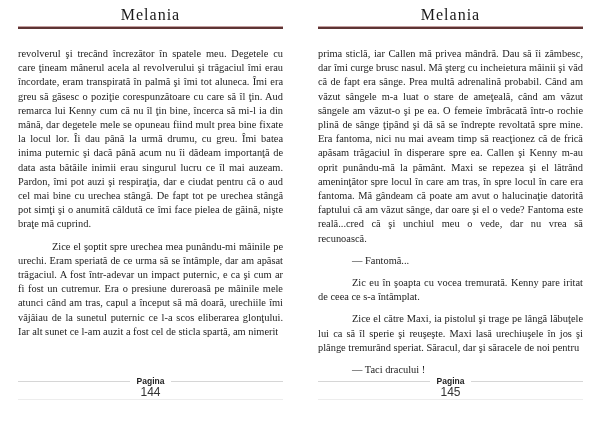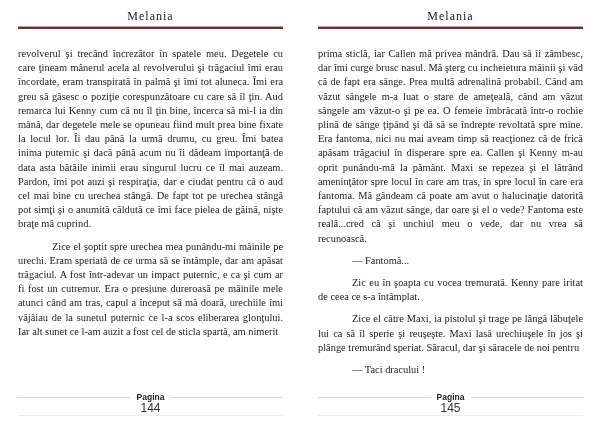--- a/index.html
+++ b/index.html
@@ -16,42 +16,42 @@
   .page {
     position: relative;
     width: 300px; height: 425px;
     box-sizing: border-box;
     padding: 6px 17px 0 18px;
     overflow: hidden;
   }
   .page-header { text-align: center; }
   .page-title {
     display: inline-block;
-    font-size: 12px;
+    font-size: 16px;
     letter-spacing: 1px;
     color: #1a1a1a;
     line-height: 16px;
   }
   .header-rule {
     height: 3px;
     margin-top: 2px;
     background: linear-gradient(to bottom, #c4a0a0 0, #c4a0a0 1px, #5e3434 1px, #5e3434 100%);
   }
   .page-body {
     margin-top: 18px;
     font-size: 10.4px;
     line-height: 14.2px;
     text-align: justify;
     color: #1c1c1c;
   }
   .page-body p { margin: 0 0 8px 0; }
   .page-body p.indent { text-indent: 34px; }
   .page-footer {
     position: absolute;
-    left: 18px; right: 17px; bottom: 9px;
+    left: 18px; right: 17px; bottom: 25px;
   }
   .footer-row {
     display: flex;
     align-items: center;
     gap: 7px;
   }
   .footer-line {
     flex: 1;
     height: 1px;
     background: #d6d6d6;

